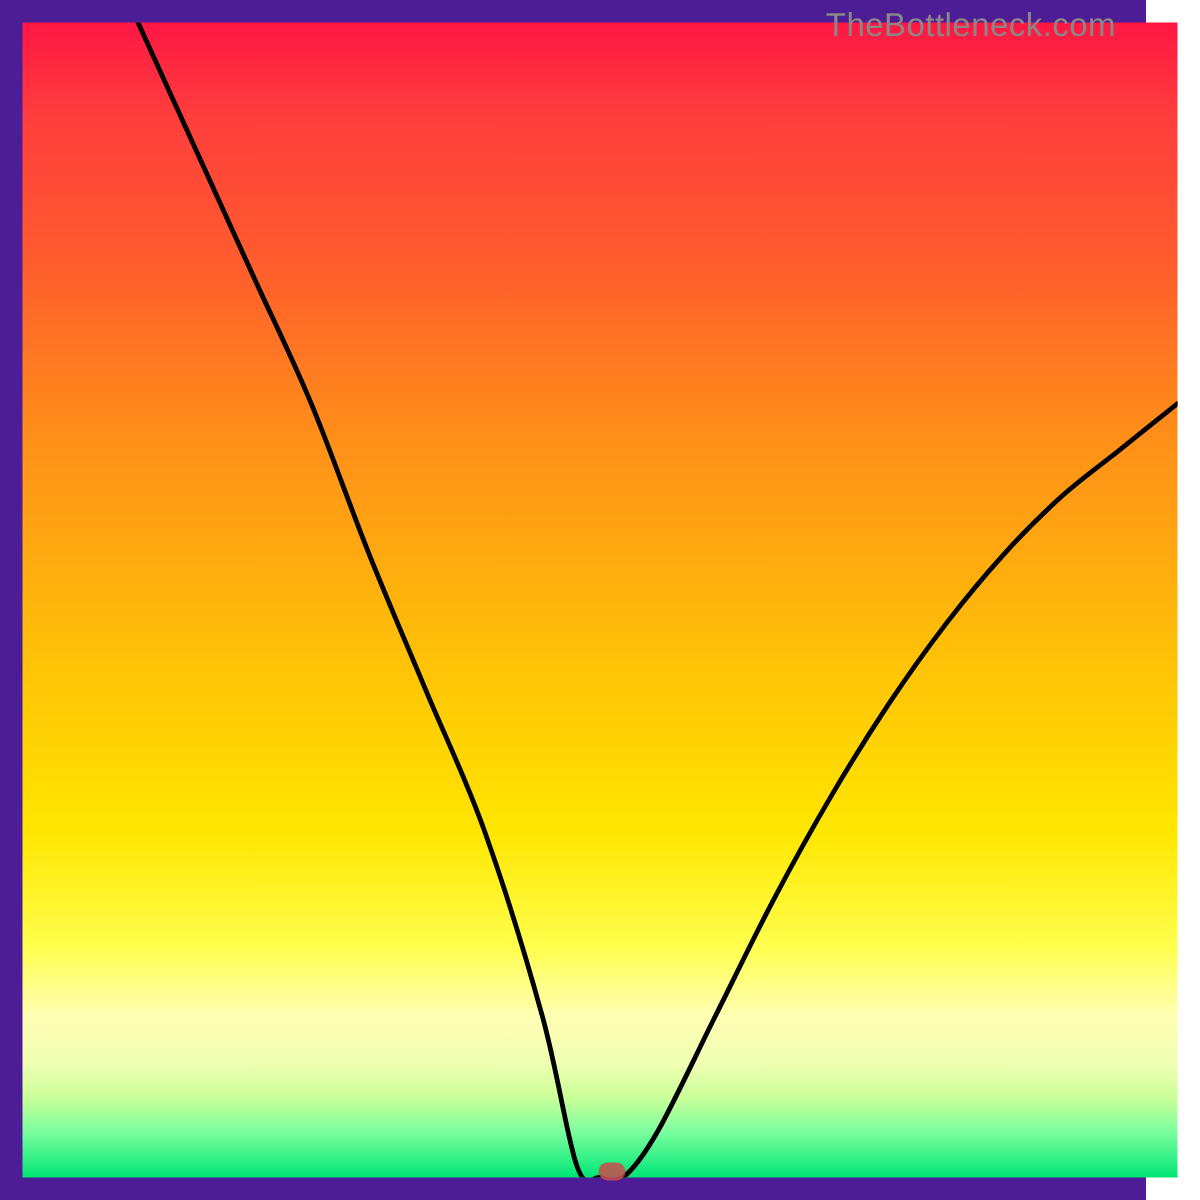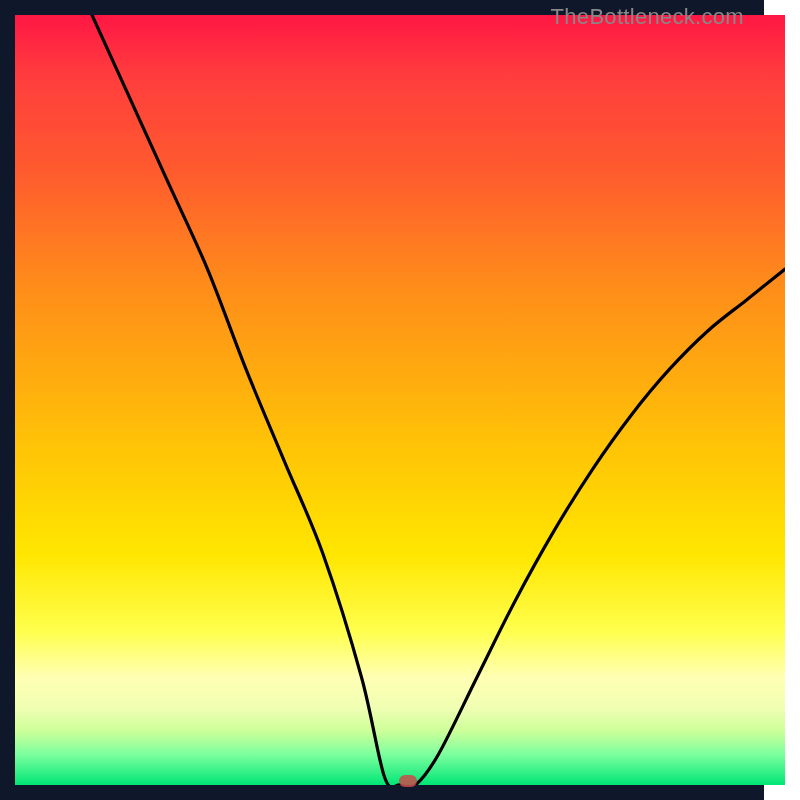--- a/index.html
+++ b/index.html
@@ -6,21 +6,21 @@
     margin: 0;
     padding: 0;
     width: 800px;
     height: 800px;
     overflow: hidden;
     font-family: Arial, Helvetica, sans-serif;
   }
   .frame {
     width: 764px;
     height: 800px;
-    background: #0f172a;
+    background: #4c1d95;
     position: relative;
   }
   .plot-area {
     position: absolute;
     left: 15px;
     top: 15px;
     width: 770px;
     height: 770px;
     background: linear-gradient(to bottom,
       #ff1744 0%,

